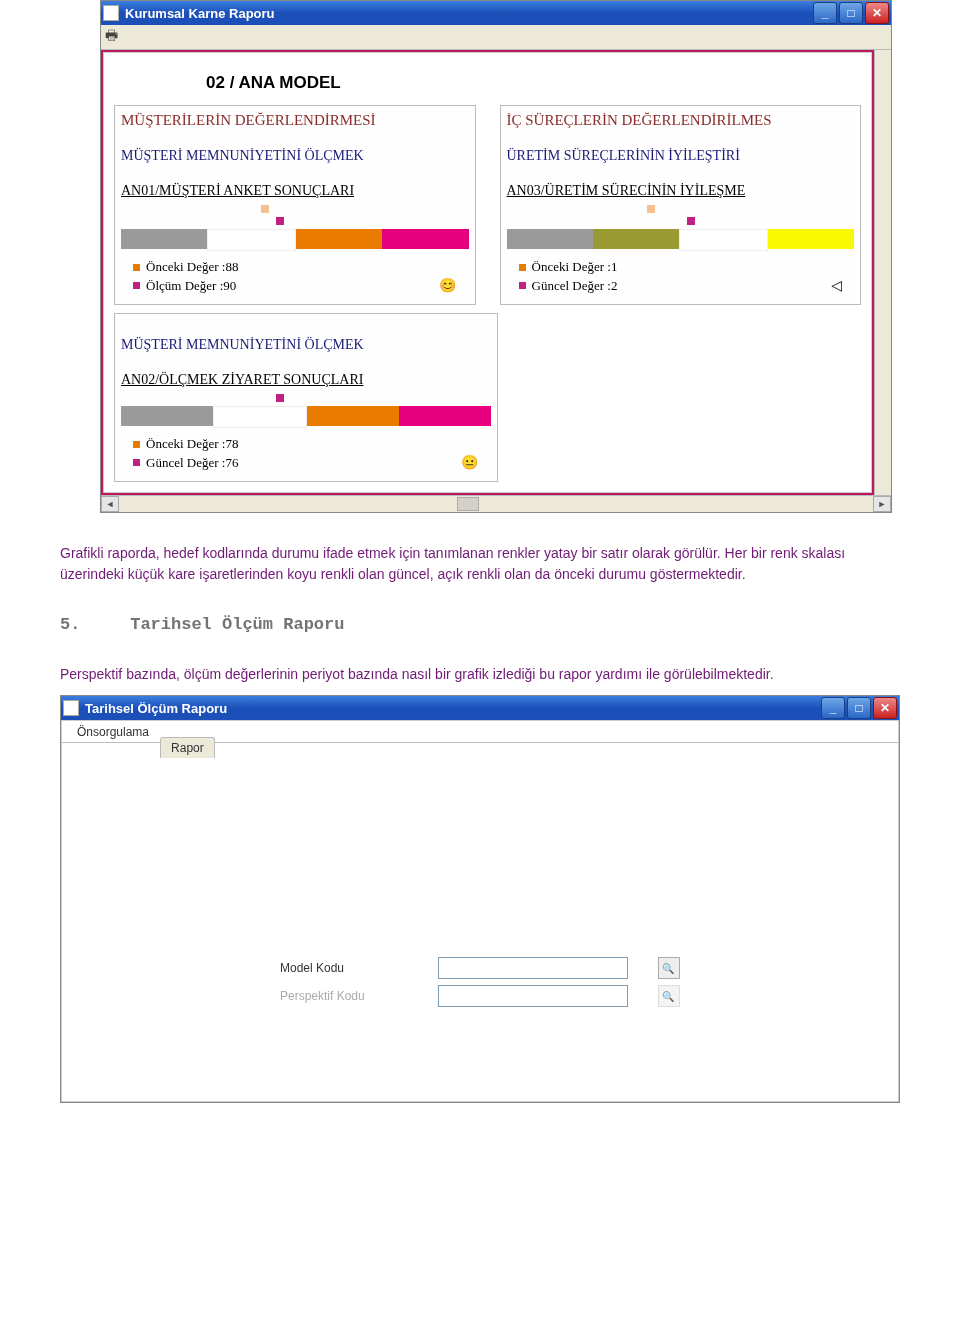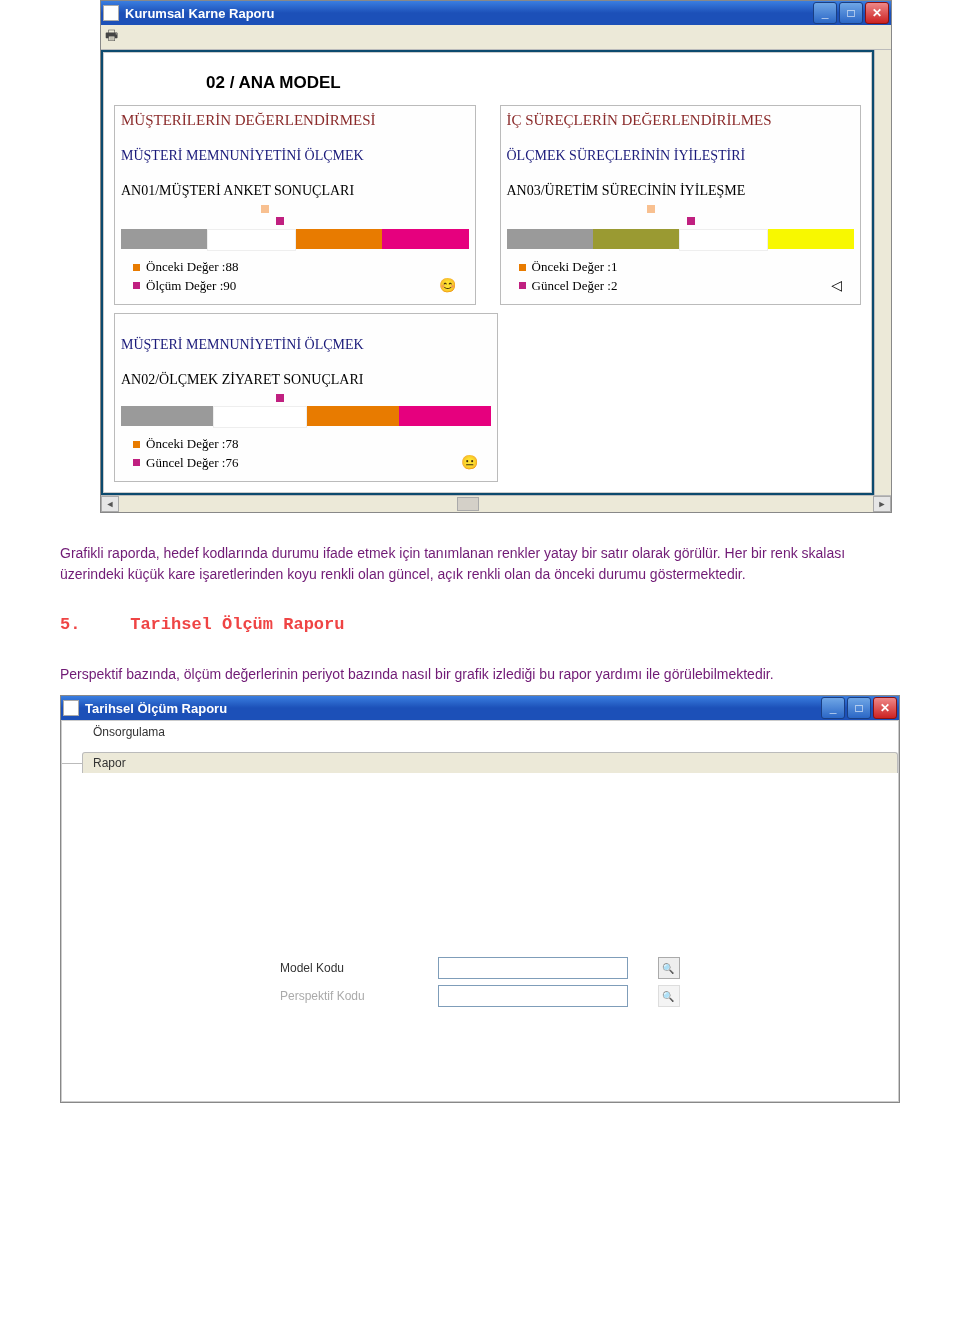--- a/index.html
+++ b/index.html
@@ -6,21 +6,21 @@
     margin: 0;
     padding: 0;
     background: #ffffff;
     font-family: Tahoma, Verdana, sans-serif;
     font-size: 12px;
     width: 960px;
   }
   .window {
     border: 1px solid #888;
     margin: 0;
-    background: #0c4a6e;
+    background: #be185d;
   }
   .titlebar {
     background: linear-gradient(to bottom, #3a7ee0 0%, #1c50b8 50%, #1c50b8 100%);
     color: #fff;
     height: 24px;
     display: flex;
     align-items: center;
     padding: 0 2px;
     font-weight: bold;
     font-size: 13px;
@@ -90,20 +90,21 @@
     color: #1a1a7a;
     font-size: 14px;
     font-family: Georgia, serif;
     margin: 19px 0;
   }
   .card-h3 {
     color: #000;
     font-size: 14px;
     font-family: Georgia, serif;
     margin: 2px 0 6px 0;
+    text-decoration: underline;
   }
   .legend-squares {
     display: flex;
     gap: 20px;
     margin: 4px 0 4px 140px;
   }
   .sq { width: 8px; height: 8px; }
   .colorbar { display: flex; height: 20px; margin: 4px 0 10px 0; }
   .cb { flex: 1; height: 100%; }
   .vals { font-size: 13px; font-family: "Times New Roman", serif; }
@@ -138,53 +139,52 @@
     font-family: Verdana, sans-serif;
     font-size: 14px;
     line-height: 1.5;
     color: #701a75;
   }
   .section-heading {
     margin: 30px 60px 10px 60px;
     font-family: "Courier New", monospace;
     font-size: 17px;
     font-weight: bold;
-    color: #ef4444;
+    color: #737373;
   }
   .section-heading .num { display: inline-block; width: 60px; }
   
   .window2-wrap { margin: 0 60px; }
   .w2-body {
     background: #fff;
     border: 1px solid #ccc;
     margin: 0;
     height: 380px;
     position: relative;
   }
   .tabs {
     display: flex;
     border-bottom: 1px solid #bbb;
-    padding-left: 20px;
+    padding-left: 4px;
     background: #fff;
     font-size: 12px;
-    flex-direction: column;
   }
   .tab {
     padding: 3px 10px;
     border: 1px solid transparent;
     border-bottom: none;
     color: #333;
     cursor: pointer;
   }
   .tab.active {
     border-color: #bbb;
     background: #ece9d8;
     border-radius: 3px 3px 0 0;
     position: relative;
-    top: 10px;
+    top: 16px;
   }
   .form-area {
     position: absolute;
     left: 50%;
     transform: translateX(-50%);
     top: 230px;
     width: 400px;
   }
   .form-row { display: flex; align-items: center; margin: 6px 0; gap: 28px; }
   .form-row label { width: 130px; font-size: 12px; color: #333; }
@@ -257,21 +257,21 @@
               <div class="row">
                 <div class="sw" style="background:#c02080"></div>
                 <span>Ölçüm Değer :90</span>
                 <span class="emoji">😊</span>
               </div>
             </div>
           </div>
 
           <div class="card">
             <div class="card-h1">İÇ SÜREÇLERİN DEĞERLENDİRİLMES</div>
-            <div class="card-h2">ÖLÇMEK SÜREÇLERİNİN İYİLEŞTİRİ</div>
+            <div class="card-h2">ÜRETİM SÜREÇLERİNİN İYİLEŞTİRİ</div>
             <div class="card-h3">AN03/ÜRETİM SÜRECİNİN İYİLEŞME</div>
             <div class="legend-squares">
               <div class="sq" style="background:#f8c090"></div>
             </div>
             <div class="legend-squares" style="margin-left:180px">
               <div class="sq" style="background:#c02080"></div>
             </div>
             <div class="colorbar">
               <div class="cb" style="background:#9a9a9a"></div>
               <div class="cb" style="background:#9a9a32"></div>

